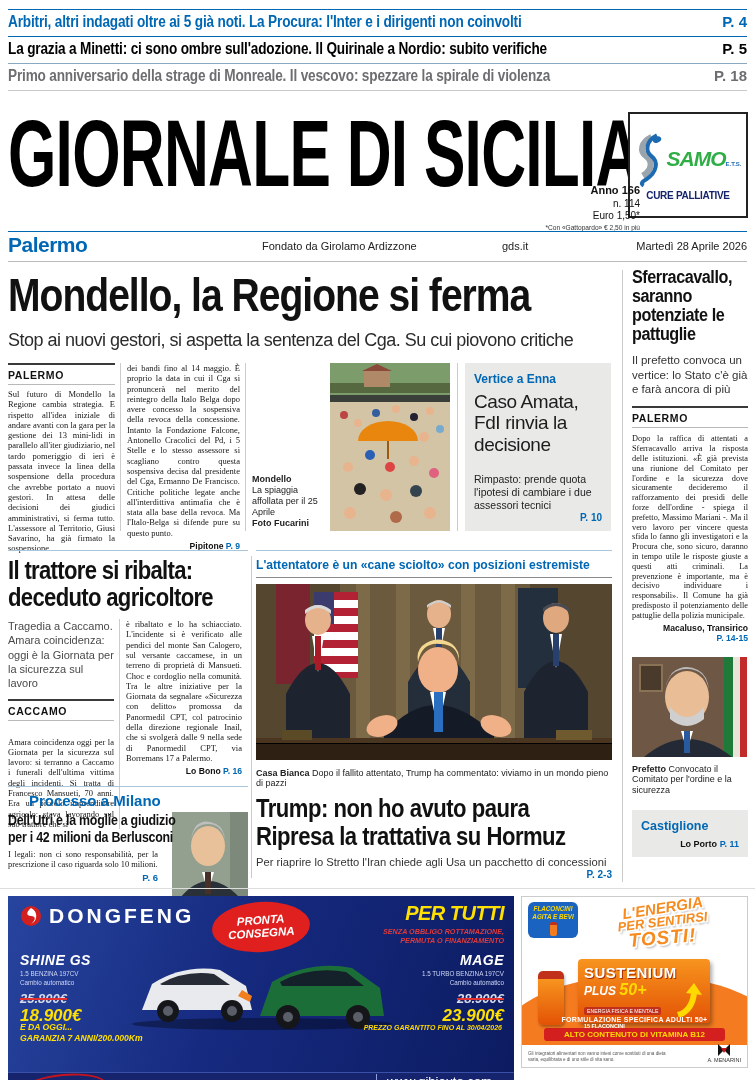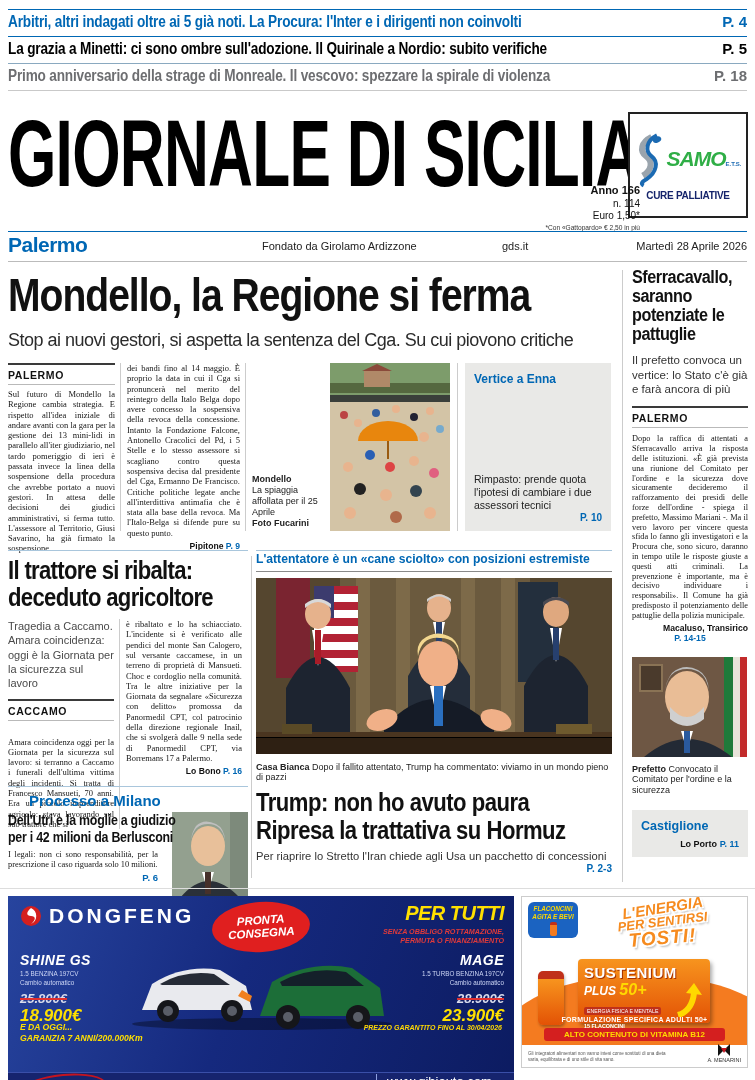--- a/index.html
+++ b/index.html
@@ -64,21 +64,21 @@
   
   #tractor{position:absolute;left:8px;top:550px;width:240px;border-top:1px solid var(--divider-blue);padding-top:6px;}
   .trac-head{font-size:26px;font-weight:bold;line-height:1.02;letter-spacing:-.8px;white-space:nowrap;transform:scaleX(.85);transform-origin:0 0;width:118%;}
   .trac-cols{display:flex;margin-top:9px;}
   .trac-cols .ca{width:112px;padding-right:5px;border-right:1px solid #ccc;}
   .trac-cols .cb{width:122px;padding-left:6px;}
   .standfirst{font-size:11px;line-height:1.3;color:#4a4a4a;}
   .trac-cols .ca .sechead{margin-top:8px;}
   .trac-cols .ca .bodytxt{margin-top:16px;}
   
-  #trump{position:absolute;left:256px;top:550px;width:356px;border-top:1px solid var(--divider-blue);}
+  #trump{position:absolute;left:256px;top:550px;width:356px;border-top:1px solid var(--divider-blue);padding-top:6px;}
   .trump-kick{font-size:13.5px;white-space:nowrap;transform:scaleX(.9);transform-origin:0 0;width:112%;}
   .trump-rule{border-bottom:1px solid #8a8a8a;margin:5px 0 6px;}
   .trump-cap{font-size:9px;margin-top:4px;color:#222;}
   .trump-head{margin-top:7px;font-size:26px;font-weight:bold;line-height:1.06;letter-spacing:-.6px;white-space:nowrap;transform:scaleX(.85);transform-origin:0 0;width:118%;}
   .trump-sub{margin-top:6px;font-size:11.2px;color:#333;}
   .trump-page{text-align:right;font-size:10px;margin-top:1px;}
   
   #milan{position:absolute;left:8px;top:786px;width:240px;border-top:1px solid var(--divider-blue);padding-top:5px;}
   .milan-kick{font-size:15px;padding-left:21px;}
   .milan-row{display:flex;margin-top:3px;gap:6px;}
@@ -86,21 +86,21 @@
   .milan-head{font-size:15.5px;font-weight:bold;line-height:1.08;letter-spacing:-.3px;white-space:nowrap;transform:scaleX(.8);transform-origin:0 0;width:125%;}
   .milan-text{margin-top:5px;font-size:8.4px;line-height:10px;width:150px;}
   .milan-page{text-align:right;font-size:9.5px;margin-top:2px;width:150px;}
   
   #sidebar{position:absolute;left:632px;top:268px;width:116px;}
   .side-head{font-size:18px;font-weight:bold;line-height:1.05;letter-spacing:-.5px;transform:scaleX(.9);transform-origin:0 0;width:112%;}
   .side-sub{margin-top:9px;font-size:11.5px;line-height:1.3;color:#333;}
   .side-sec{margin-top:9px;}
   .side-body{margin-top:6px;}
   .side-by{margin-top:2px;}
-  .side-by .pg{display:block;text-align:center;}
+  .side-by .pg{display:block;}
   .side-photo{margin-top:14px;}
   .side-cap{margin-top:3px;}
   .castig{margin-top:14px;}
   .castig .ck{font-size:12.5px;}
   .castig .ct{font-size:17px;line-height:1.1;letter-spacing:-.4px;margin-top:4px;color:#1c1c1c;}
   .castig .cby{text-align:right;font-size:9px;margin-top:6px;}
   .castig .cby .by{font-weight:bold;}
   .vrule{position:absolute;width:1px;background:#ccc;}
   
   #ad-dongfeng{position:absolute;left:8px;top:896px;width:506px;height:212px;background:linear-gradient(110deg,#27449e 0%,#15297e 45%,#0c1b60 100%);overflow:hidden;color:#fff;text-decoration:underline;}
@@ -246,20 +246,21 @@
           <circle cx="56" cy="132" r="6" fill="#e8b48e"></circle> 
             <circle cx="86" cy="128" r="6" fill="#33444f"></circle>
           <circle cx="20" cy="150" r="6" fill="#e8b48e"></circle> 
             <circle cx="66" cy="154" r="6" fill="#b06a4a"></circle>
           <circle cx="100" cy="150" r="6" fill="#e8b48e"></circle>
         </svg>
       </div>
       <div class="ennawrap">
         <div class="graybox enna">
           <div class="kicker ek">Vertice a Enna</div>
+          <div class="et">Caso Amata, FdI rinvia la decisione</div>
           <div class="ex">Rimpasto: prende quota l'ipotesi di cambiare i due assessori tecnici</div>
           <div class="pageref ep">P. 10</div>
         </div>
       </div>
     </div>
   </div>
 
   <div id="tractor">
     <div class="trac-head">
       <span>Il trattore si ribalta:</span><br>

